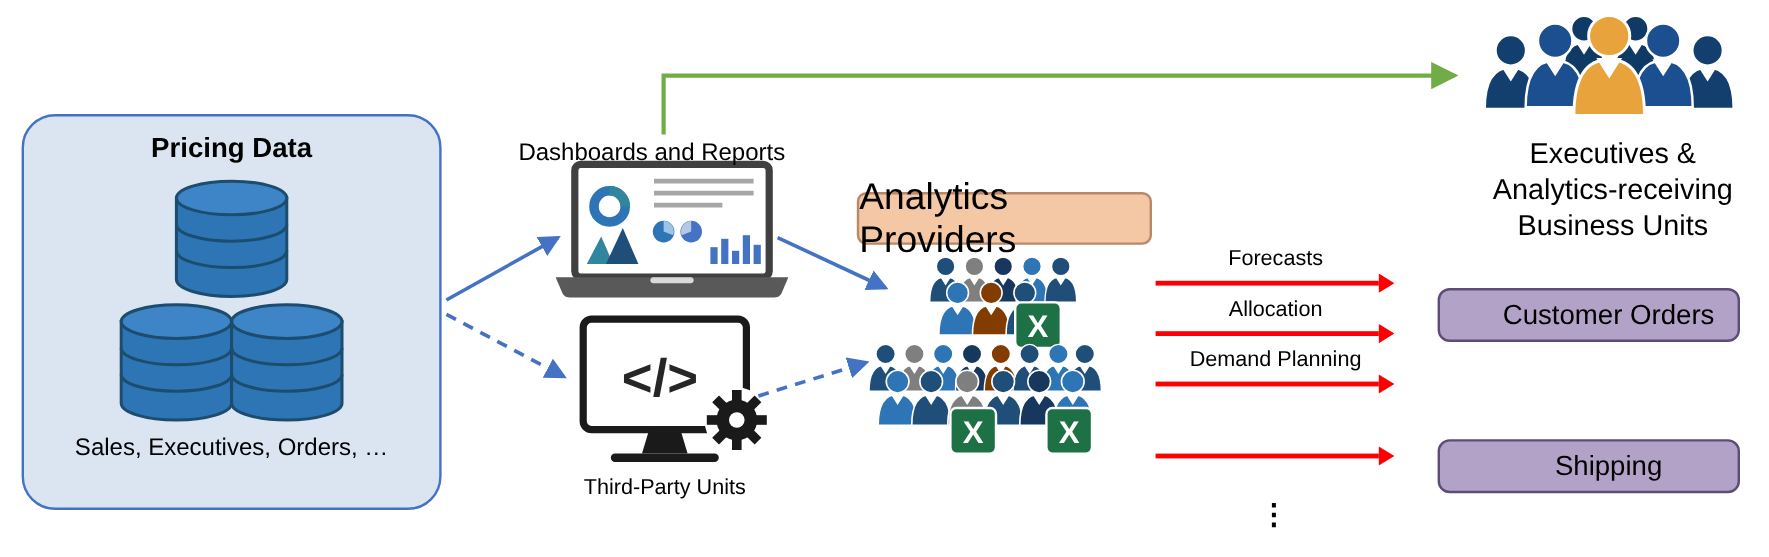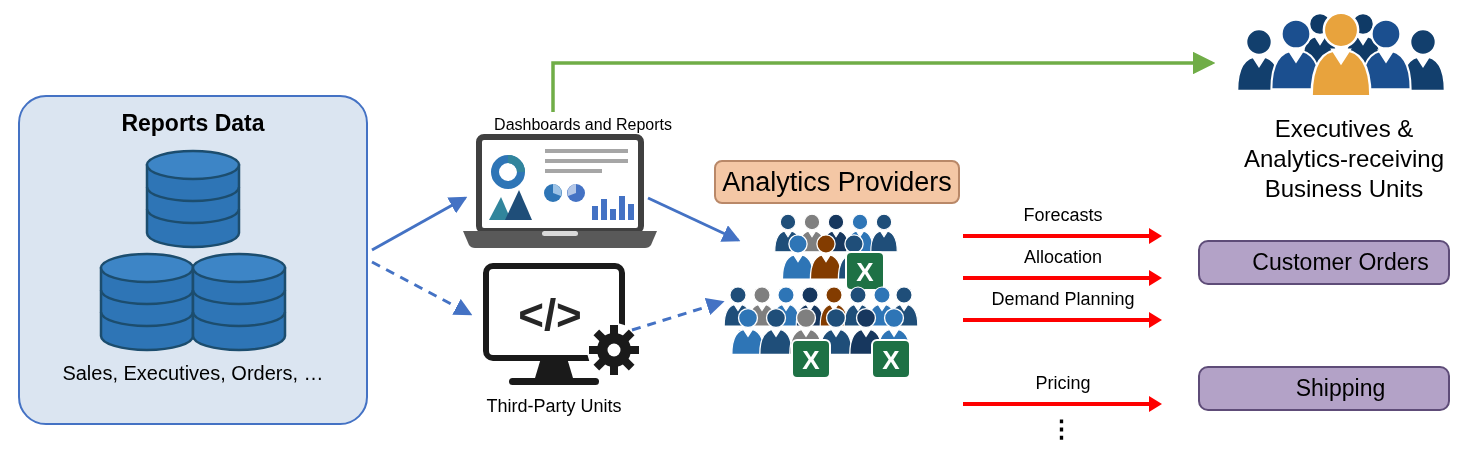--- a/index.html
+++ b/index.html
@@ -12,27 +12,27 @@
   
   .art { position:absolute; left:0; top:0; width:1474px; height:464px; pointer-events:none; z-index:1; }
 
   
   .internal-box { left:18px; top:95px; width:350px; height:330px; background:#dbe5f1;
                   border:2px solid #4472c4; border-radius:28px; z-index:0; }
   .internal-title { left:18px; top:110px; width:350px; text-align:center; font-size:23px; font-weight:bold; z-index:2; }
   .internal-caption { left:18px; top:362px; width:350px; text-align:center; font-size:20px; z-index:2; }
 
   
-  .dashboards-label { left:432px; top:116px; width:240px; text-align:right; font-size:16px; z-index:2; }
+  .dashboards-label { left:432px; top:116px; width:240px; text-align:left; font-size:20px; z-index:2; }
   .thirdparty-label { left:434px; top:396px; width:240px; text-align:center; font-size:18px; z-index:2; }
 
   
   .providers-box { left:714px; top:160px; width:246px; height:44px; background:#f4c7a5;
                    border:2px solid #b98868; border-radius:8px; z-index:2;
-                   display:flex; align-items:center; justify-content:center; font-size:27px; }
+                   display:flex; align-items:center; justify-content:center; font-size:31px; }
 
   
   .flow-row { position:absolute; left:962px; width:202px; z-index:2; }
   .flow-label { text-align:center; font-size:18px; height:24px; }
   .flow-arrow { position:relative; margin-top:5px; margin-left:1px; width:186px; height:4px; background:#fe0000; }
   .flow-arrow::after { content:""; position:absolute; right:-13px; top:-6px; width:0; height:0;
                        border-left:13px solid #fe0000; border-top:8px solid transparent; border-bottom:8px solid transparent; }
   .flow-ellipsis { left:962px; top:415px; width:199px; text-align:center; font-size:24px; font-weight:bold; z-index:2; }
 
   
@@ -42,21 +42,21 @@
   .bu-box { position:absolute; left:1198px; width:252px; height:45px; background:#b3a2c7;
             border:2px solid #5e4c78; border-radius:10px; z-index:2;
             display:flex; align-items:center; justify-content:center; font-size:23px;padding-left:33px; }
 </style>
 </head>
 <body>
 
 <div class="canvas">
 
   <div class="abs internal-box"></div>
-  <div class="abs internal-title">Reports Data</div>
+  <div class="abs internal-title">Pricing Data</div>
   <div class="abs internal-caption">Sales, Executives, Orders, …</div>
 
   <div class="abs dashboards-label">Dashboards and Reports</div>
   <div class="abs thirdparty-label">Third-Party Units</div>
 
   <div class="abs providers-box">
     <span>Analytics Providers</span>
   </div>
 
   <div class="flow-row" style="top:205px">
@@ -65,21 +65,20 @@
   </div>
   <div class="flow-row" style="top:289px">
     <div class="flow-label">Demand Planning</div>
     <div class="flow-arrow"></div>
   </div>
   <div class="flow-row" style="top:247px">
     <div class="flow-label">Allocation</div>
     <div class="flow-arrow"></div>
   </div>
   <div class="flow-row" style="top:373px">
-    <div class="flow-label">Pricing</div>
     <div class="flow-arrow"></div>
   </div>
   <div class="abs flow-ellipsis">⋮</div>
 
   <div class="abs exec-text">
     <div>Executives &amp;</div>
     <div>Analytics-receiving</div>
     <div>Business Units</div>
   </div>
 

